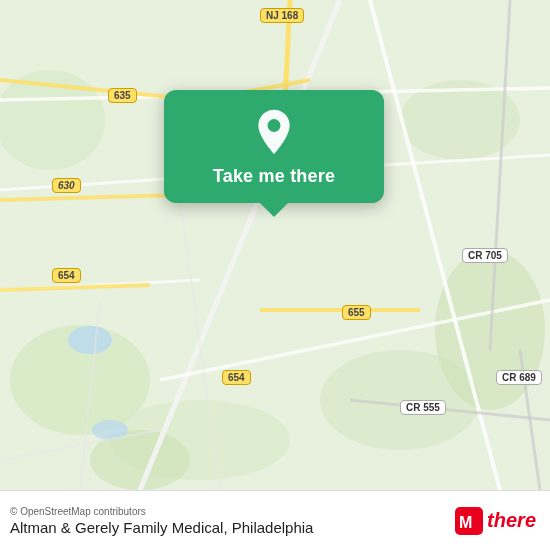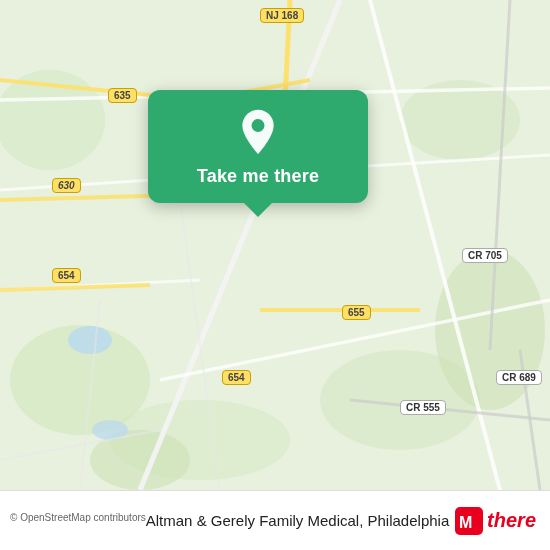--- a/index.html
+++ b/index.html
@@ -23,21 +23,21 @@
     #map-svg {
       position: absolute;
       top: 0; left: 0;
       width: 100%; height: 100%;
     }
 
     
     #popup-card {
       position: absolute;
       top: 90px;
-      left: 148px;
+      left: 164px;
       width: 220px;
       background: #2eaa6e;
       border-radius: 12px;
       display: flex;
       flex-direction: column;
       align-items: center;
       padding: 18px 20px 16px;
       box-shadow: 0 4px 16px rgba(0,0,0,0.25);
       cursor: pointer;
     }
@@ -76,21 +76,21 @@
       background: white;
       display: flex;
       align-items: center;
       justify-content: space-between;
       padding: 0 14px 0 10px;
       border-top: 1px solid #ddd;
     }
 
     #location-info {
       display: flex;
-      flex-direction: row;
+      flex-direction: column;
       justify-content: center;
     }
 
     #osm-attribution {
       font-size: 10px;
       color: #666;
       margin-bottom: 2px;
     }
 
     #location-name {

